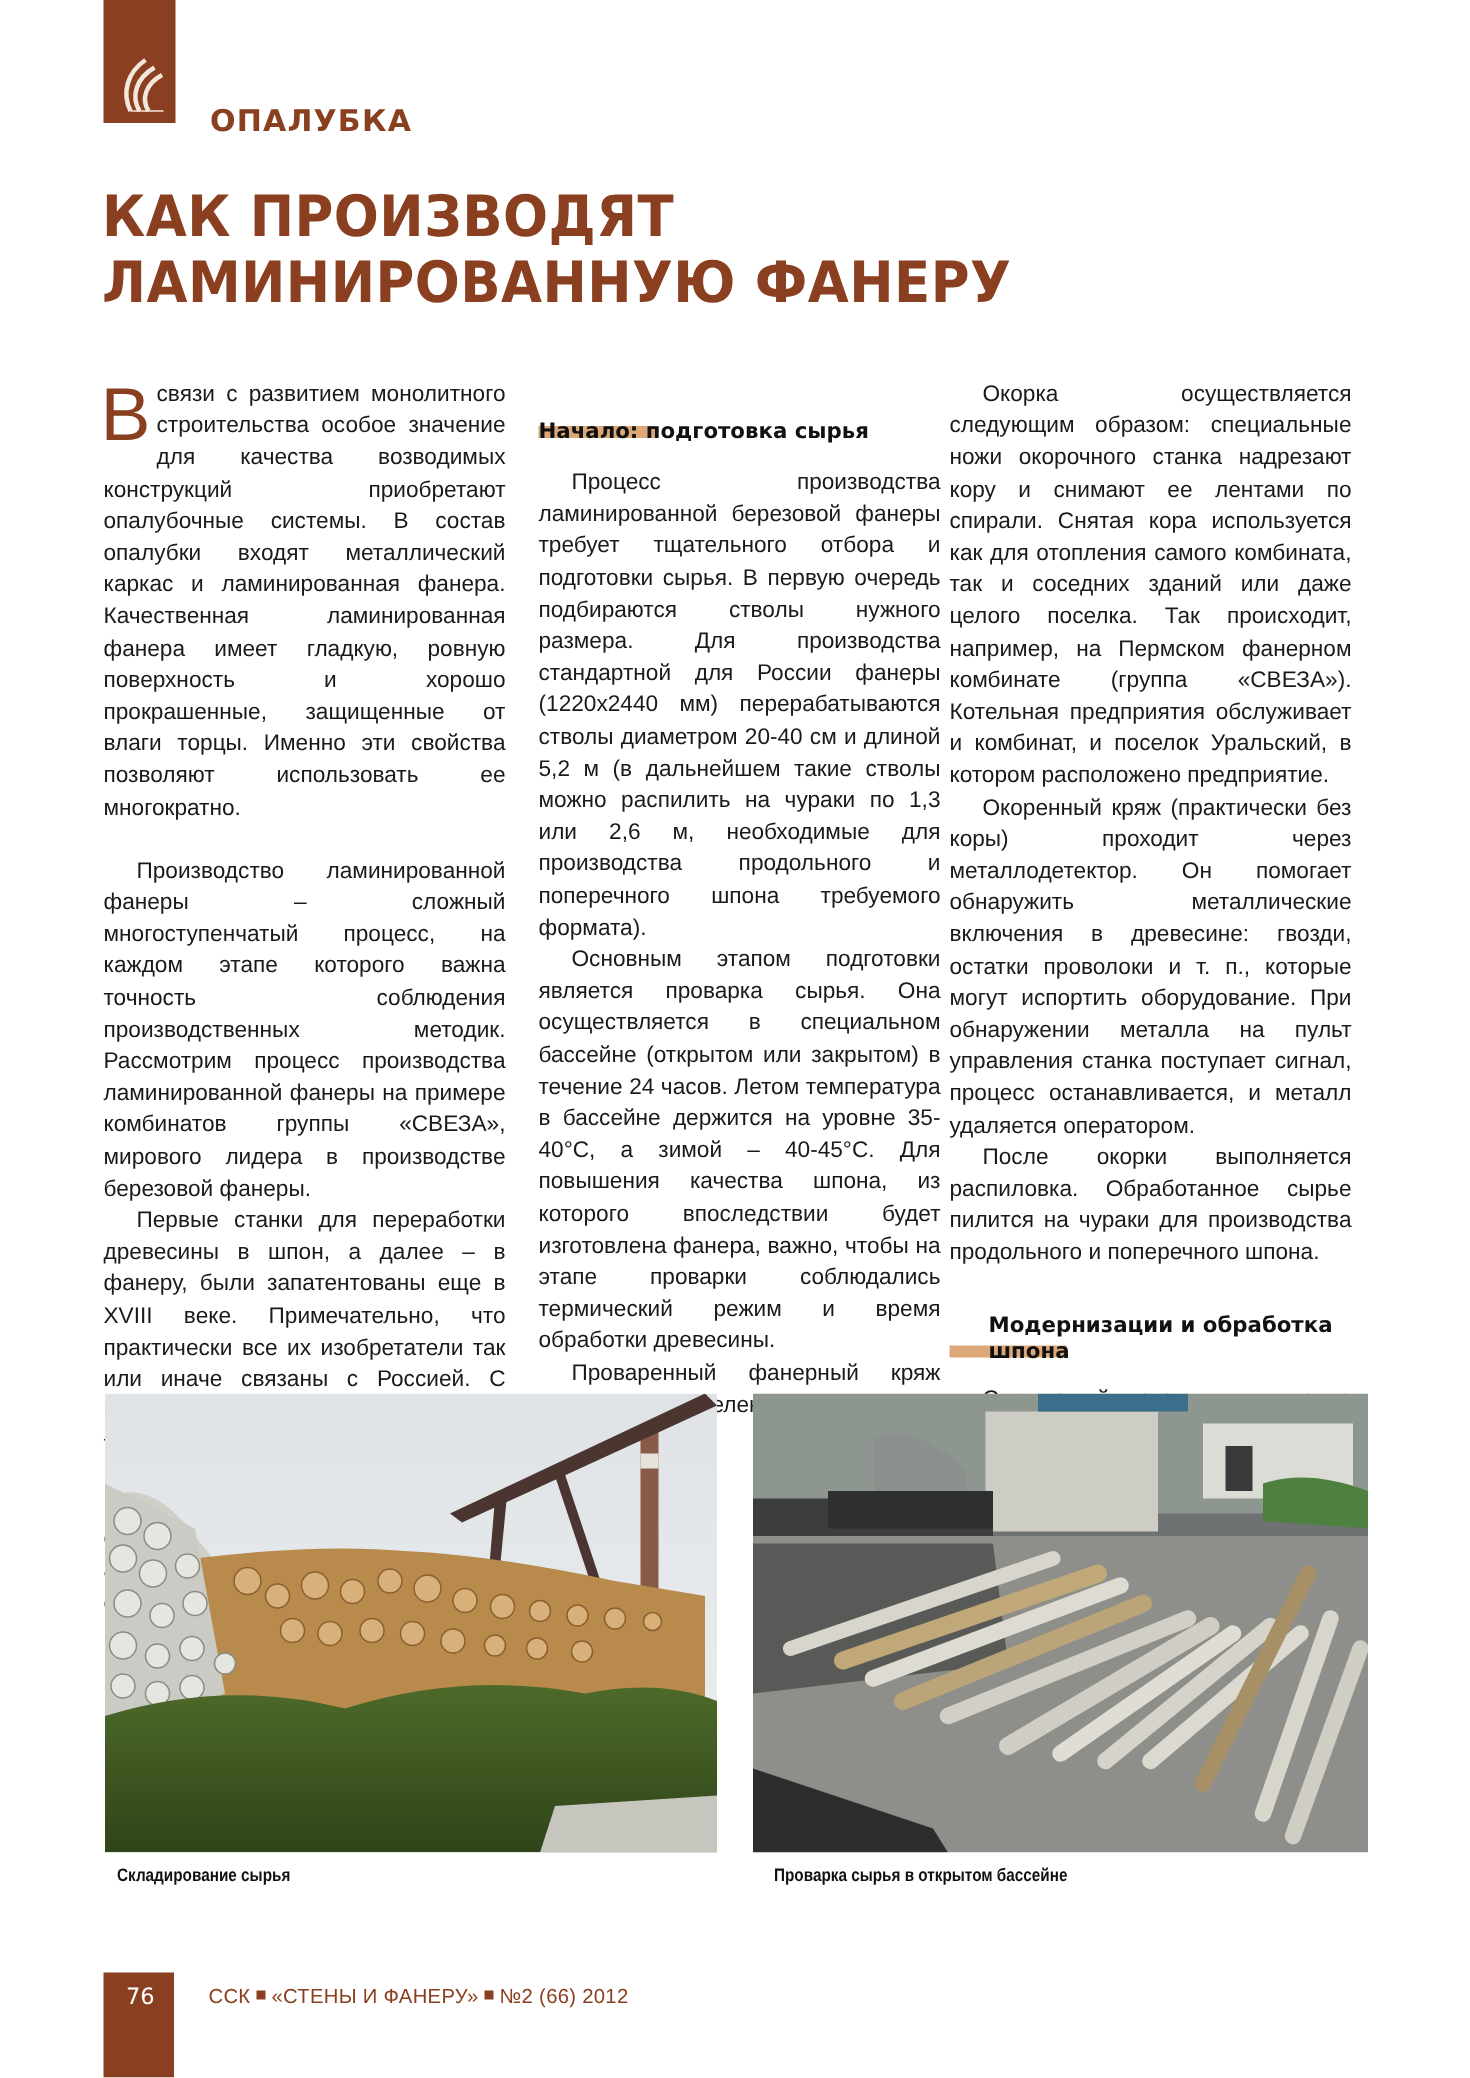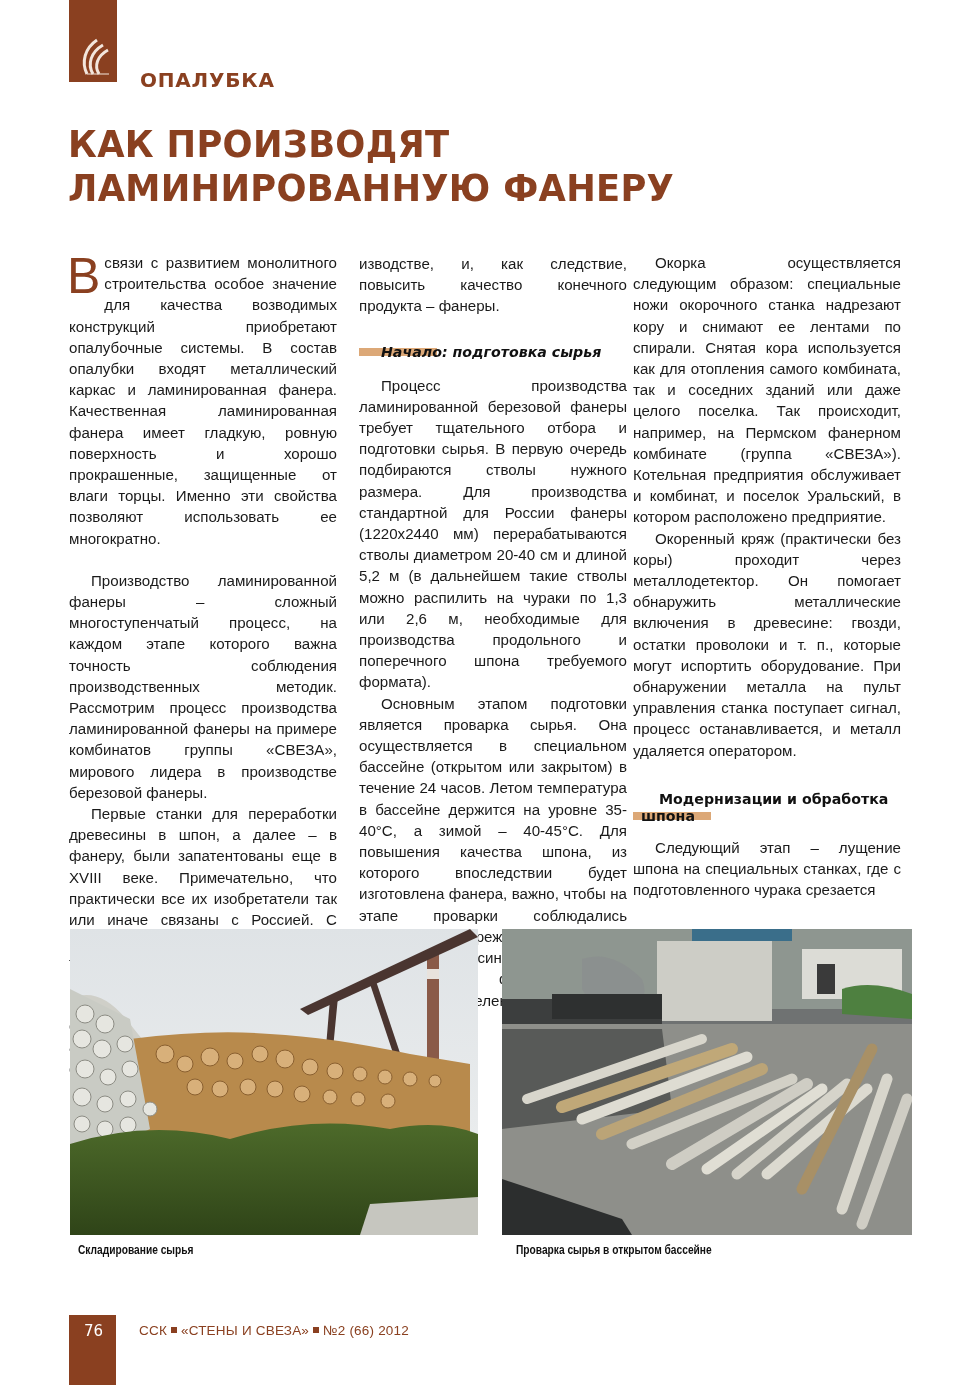--- a/index.html
+++ b/index.html
@@ -46,40 +46,40 @@
 <h1 class="title">КАК ПРОИЗВОДЯТ ЛАМИНИРОВАННУЮ ФАНЕРУ</h1>
 
 <div class="col col1">
   <p><span class="dropcap">В</span><span>связи с развитием монолитного строительства особое значение для качества возводимых конструкций приобретают опалубочные системы. В состав опалубки входят металлический каркас и ламинированная фанера. Качественная ламинированная фанера имеет гладкую, ровную поверхность и хорошо прокрашенные, защищенные от влаги торцы. Именно эти свойства позволяют использовать ее многократно.</span></p>
   <div class="gap"></div>
   <p class="ind">Производство ламинированной фанеры – сложный многоступенчатый процесс, на каждом этапе которого важна точность соблюдения производственных методик. Рассмотрим процесс производства ламинированной фанеры на примере комбинатов группы «СВЕЗА», мирового лидера в производстве березовой фанеры.</p>
   <p class="ind">Первые станки для переработки древесины в шпон, а далее – в фанеру, были запатентованы еще в XVIII веке. Примечательно, что практически все их изобретатели так или иначе связаны с Россией. С момента изобретения сама технология переработки практически не изменилась. Модернизации подверглось управление станками, сейчас оно полностью автоматизировано. Это позволило сократить долю ручного труда в про-</p>
 </div>
 
 <div class="col col2">
-  <p>изводстве, и, как следствие, повысить качество конечного продукта – фанеры.</p>
   <div class="gap" style="height:27px"></div>
   <div class="sub">
     <div class="hl" style="left:0;top:4px;width:78px;"></div>
-    <span class="t" style="padding-left:22px;font-style:italic;">Начало: подготовка сырья</span>
+    <span class="t" style="">Начало: подготовка сырья</span>
   </div>
   <div style="height:14px"></div>
   <p class="ind">Процесс производства ламинированной березовой фанеры требует тщательного отбора и подготовки сырья. В первую очередь подбираются стволы нужного размера. Для производства стандартной для России фанеры (1220х2440 мм) перерабатываются стволы диаметром 20-40 см и длиной 5,2 м (в дальнейшем такие стволы можно распилить на чураки по 1,3 или 2,6 м, необходимые для производства продольного и поперечного шпона требуемого формата).</p>
   <p class="ind">Основным этапом подготовки является проварка сырья. Она осуществляется в специальном бассейне (открытом или закрытом) в течение 24 часов. Летом температура в бассейне держится на уровне 35-40°С, а зимой – 40-45°С. Для повышения качества шпона, из которого впоследствии будет изготовлена фанера, важно, чтобы на этапе проварки соблюдались термический режим и время обработки древесины.</p>
   <p class="ind">Проваренный фанерный кряж подается в отделение по окорке и распиловке.</p>
 </div>
 
 <div class="col col3">
   <p class="ind">Окорка осуществляется следующим образом: специальные ножи окорочного станка надрезают кору и снимают ее лентами по спирали. Снятая кора используется как для отопления самого комбината, так и соседних зданий или даже целого поселка. Так происходит, например, на Пермском фанерном комбинате (группа «СВЕЗА»). Котельная предприятия обслуживает и комбинат, и поселок Уральский, в котором расположено предприятие.</p>
   <p class="ind">Окоренный кряж (практически без коры) проходит через металлодетектор. Он помогает обнаружить металлические включения в древесине: гвозди, остатки проволоки и т. п., которые могут испортить оборудование. При обнаружении металла на пульт управления станка поступает сигнал, процесс останавливается, и металл удаляется оператором.</p>
+  <p class="ind">После окорки выполняется распиловка. Обработанное сырье пилится на чураки для производства продольного и поперечного шпона.</p>
   <div style="height:30px"></div>
   <div class="sub">
     <div class="hl" style="left:0;top:21px;width:78px;"></div>
     <span class="t" style="display:block;padding-left:26px;">Модернизации и обработка</span>
-    <span class="t" style="display:block;padding-left:8px;">шпона</span>
+    <span class="t" style="display:block;padding-left:26px;">шпона</span>
   </div>
   <div style="height:12px"></div>
   <p class="ind">Следующий этап – лущение шпона на специальных станках, где с подготовленного чурака срезается</p>
 </div>
 
 <div class="photo photo1">
   <svg width="408" height="306" viewBox="0 0 408 306">
     <defs>
       <linearGradient id="sky1" x1="0" y1="0" x2="0" y2="1">
           <stop offset="0" stop-color="#dfe3e6"></stop>
@@ -173,14 +173,14 @@
     </g>
   </svg>
 </div>
 
 <div class="caption cap1">Складирование сырья</div>
 <div class="caption cap2">Проварка сырья в открытом бассейне</div>
 
 <div class="folio-bar"></div>
 <div class="folio-num">76</div>
 <div class="footer-text">
-  <span>ССК</span><span class="sq"></span><span>«СТЕНЫ И СВЕЗА»</span><span class="sq"></span><span>№2 (66) 2012</span>
+  <span>ССК</span><span class="sq"></span><span>«СТЕНЫ И ФАНЕРУ»</span><span class="sq"></span><span>№2 (66) 2012</span>
 </div>
 
 </body></html>

